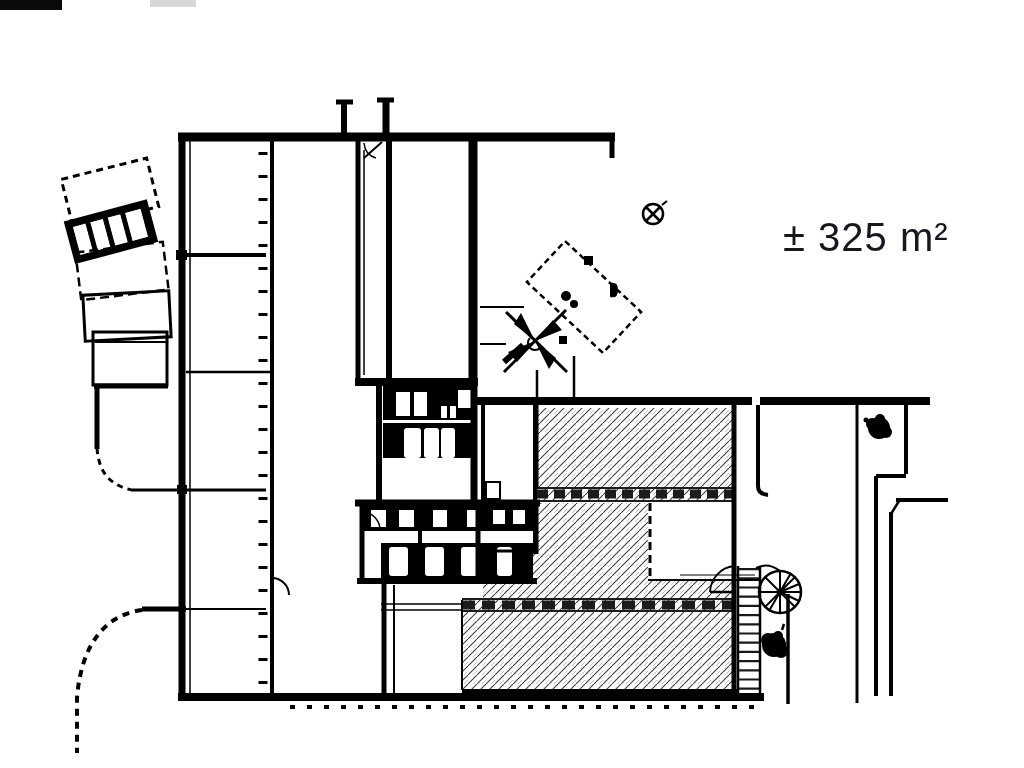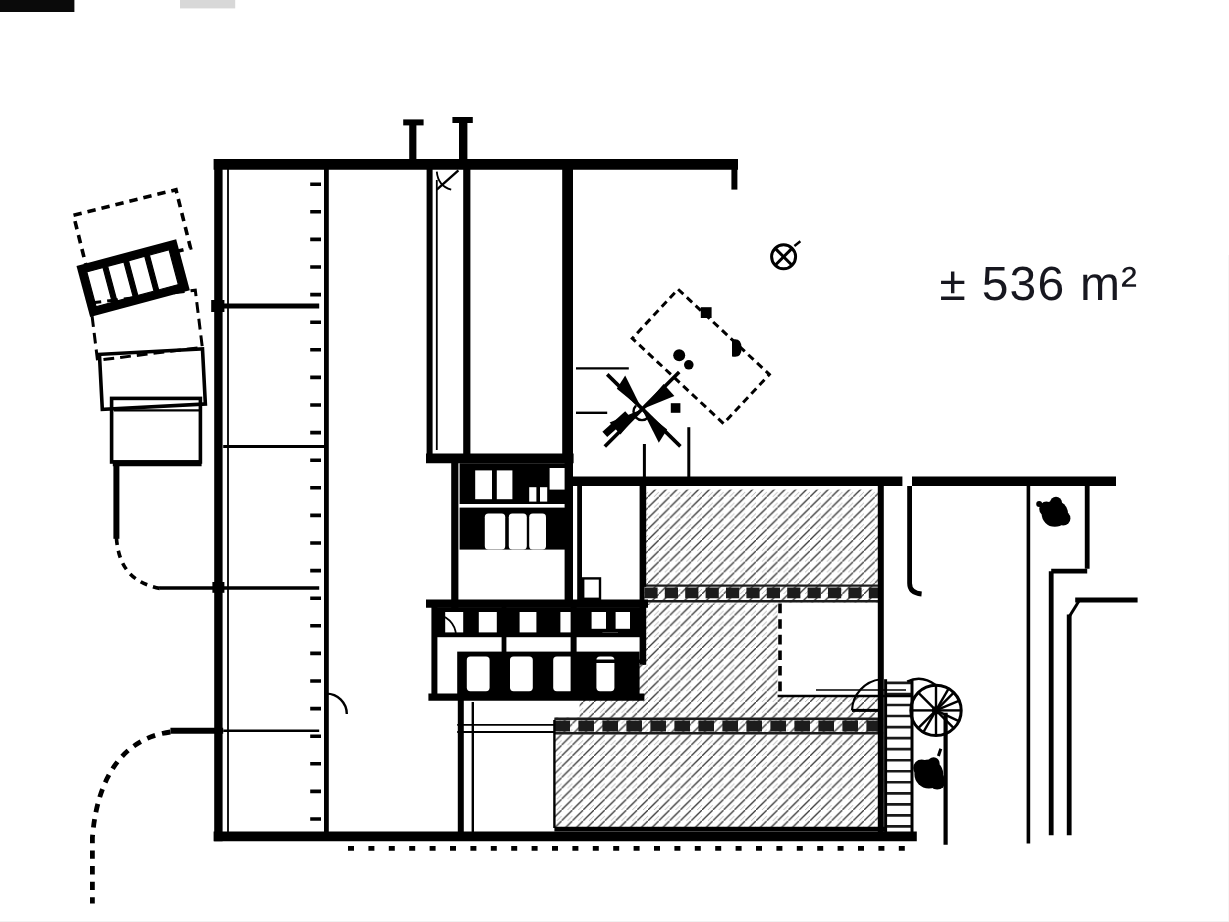--- a/index.html
+++ b/index.html
@@ -272,14 +272,14 @@
     </g>
 
     <g stroke="#000" fill="none">
       <circle cx="653" cy="214" r="10" stroke-width="2.5"></circle>
       <line x1="646" y1="207" x2="660" y2="221" stroke-width="2.5"></line>
       <line x1="660" y1="207" x2="646" y2="221" stroke-width="2.5"></line>
       <line x1="662" y1="205" x2="667" y2="201" stroke-width="2"></line>
     </g>
   </svg>
 
-  <div class="area-label">± 536 m²</div>
+  <div class="area-label">± 325 m²</div>
 </div>
 
 </body></html>

